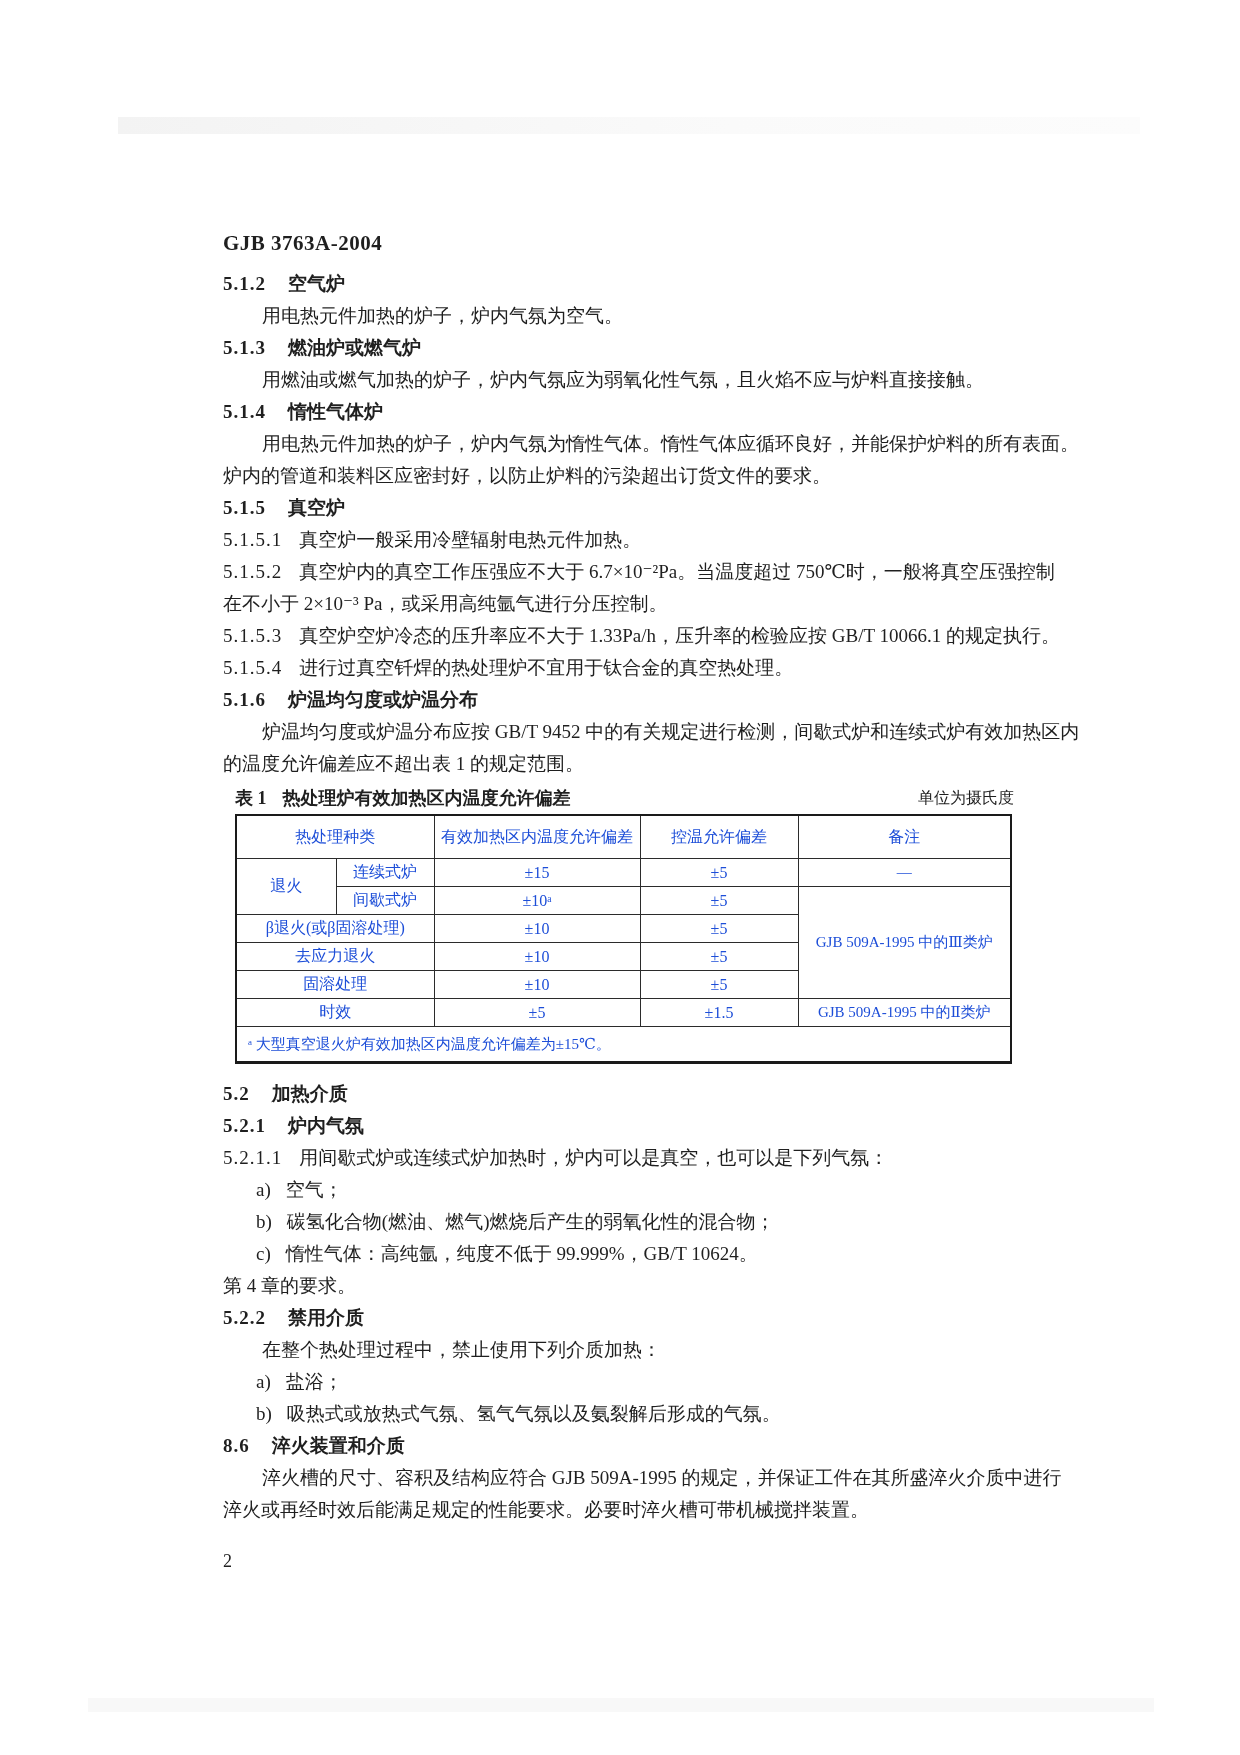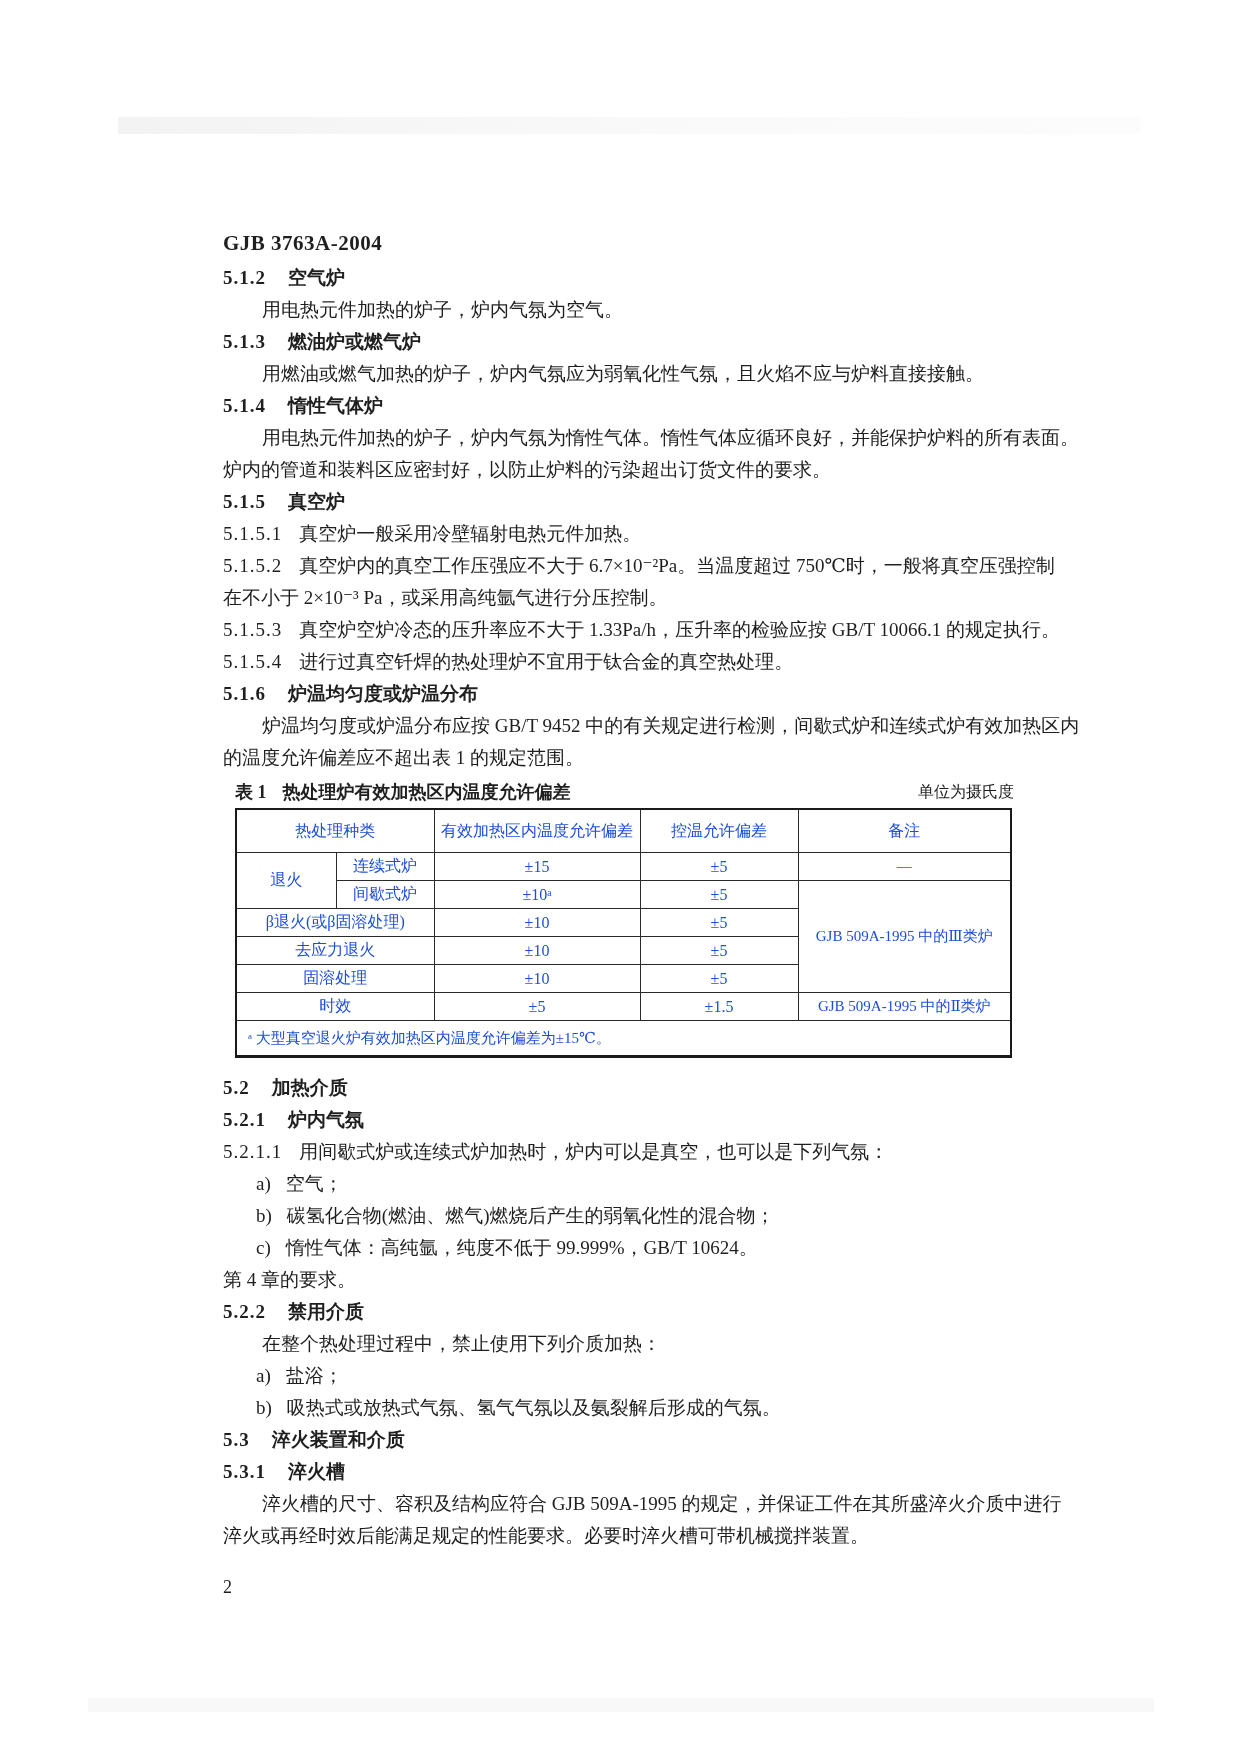--- a/index.html
+++ b/index.html
@@ -12,21 +12,21 @@
     position:absolute;left:118px;top:117px;width:1022px;height:17px;
     background:linear-gradient(to right,#f3f3f3,#fafafa 60%,#fcfcfc);
   }
   .band-bottom{
     position:absolute;left:88px;top:1698px;width:1066px;height:14px;
     background:#f8f8f8;
   }
   .content{position:absolute;left:223px;top:226px;width:830px;}
   .doc-header{
     font-weight:bold;font-size:21px;letter-spacing:.5px;height:34px;line-height:34px;
-    margin-bottom:2px;white-space:nowrap;
+    margin-bottom:8px;white-space:nowrap;
   }
   .line{height:32px;line-height:32px;font-size:19px;white-space:nowrap;}
   .h2,.h3{font-weight:bold;}
   .h2 .num,.h3 .num{display:inline-block;margin-right:22px;letter-spacing:1px;}
   .cnum{display:inline-block;margin-right:17px;letter-spacing:1px;}
   .indent{padding-left:39px;}
   .li{padding-left:33px;}
   .li .lbl{display:inline-block;margin-right:15px;}
 
   .tbl-wrap{margin-left:12px;width:775px;margin-top:2px;}
@@ -185,23 +185,20 @@
   </div>
   <div class="line indent">在整个热处理过程中，禁止使用下列介质加热：</div>
   <div class="line li">
     <span class="lbl">a)</span><span>盐浴；</span>
   </div>
   <div class="line li">
     <span class="lbl">b)</span><span>吸热式或放热式气氛、氢气气氛以及氨裂解后形成的气氛。</span>
   </div>
 
   <div class="line h2">
-    <span class="num">5.3</span><span class="ttl">淬火装置和介质</span>
-  </div>
-  <div class="line h3">
-    <span class="num">5.3.1</span><span class="ttl">淬火槽</span>
+    <span class="num">8.6</span><span class="ttl">淬火装置和介质</span>
   </div>
   <div class="line indent">淬火槽的尺寸、容积及结构应符合 GJB 509A-1995 的规定，并保证工件在其所盛淬火介质中进行</div>
   <div class="line">淬火或再经时效后能满足规定的性能要求。必要时淬火槽可带机械搅拌装置。</div>
 
   <div class="page-num">2</div>
 
 </div>
 
 </body></html>

